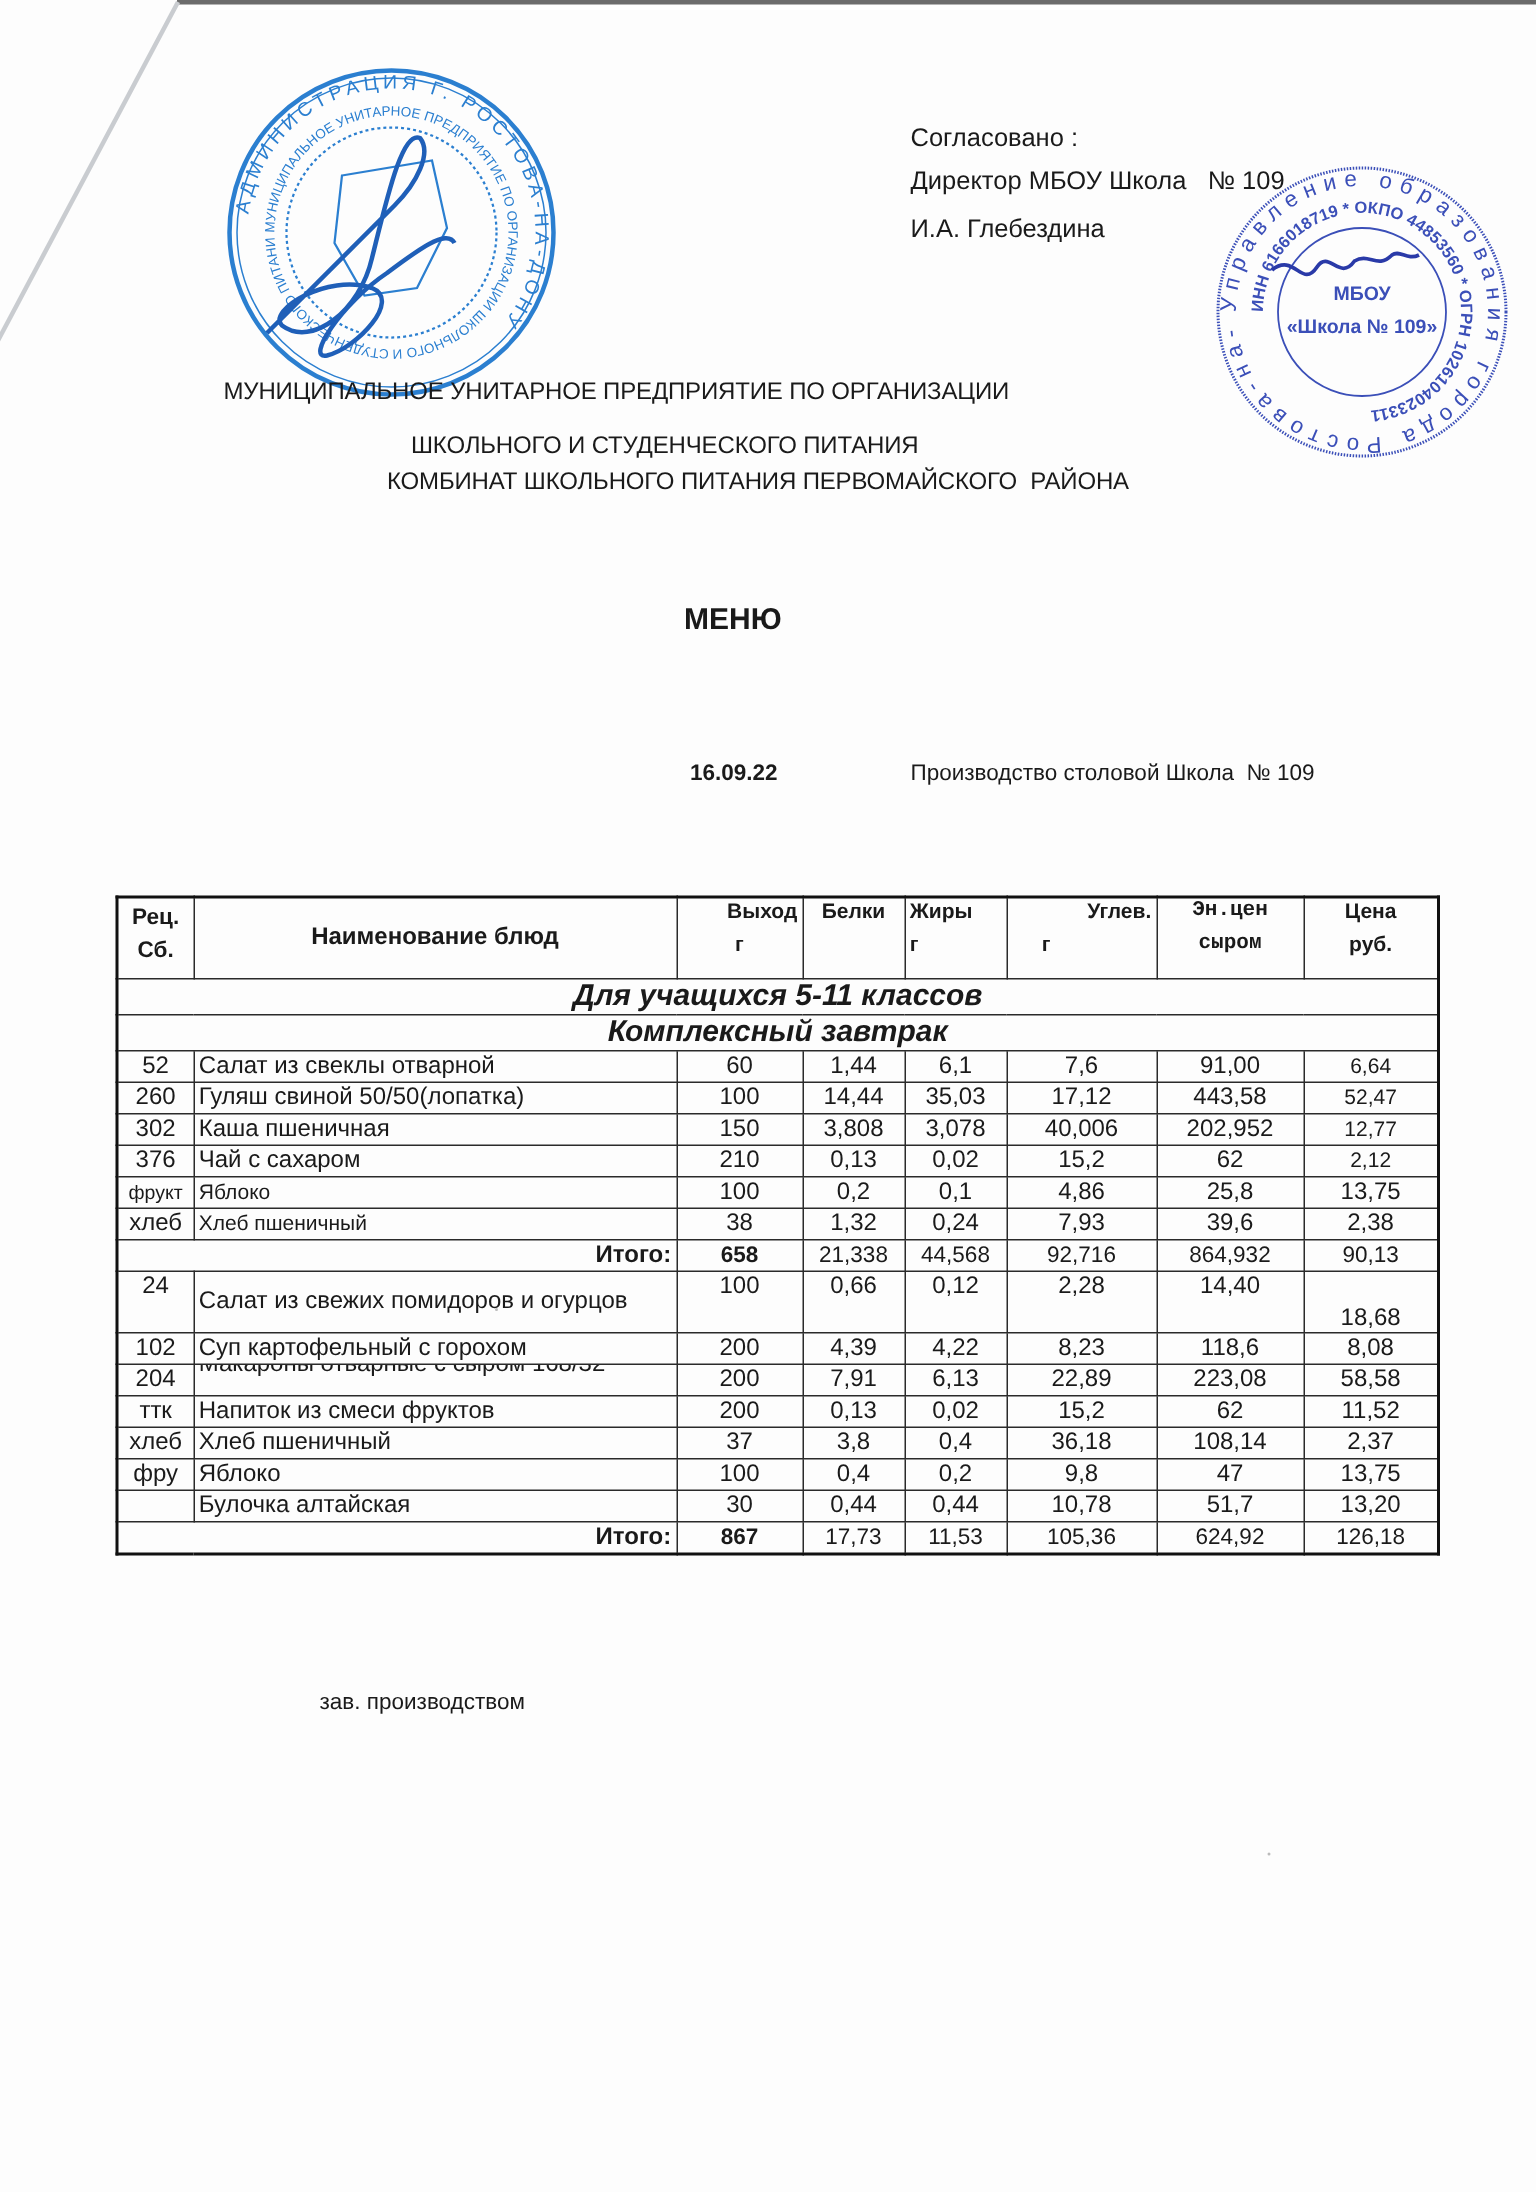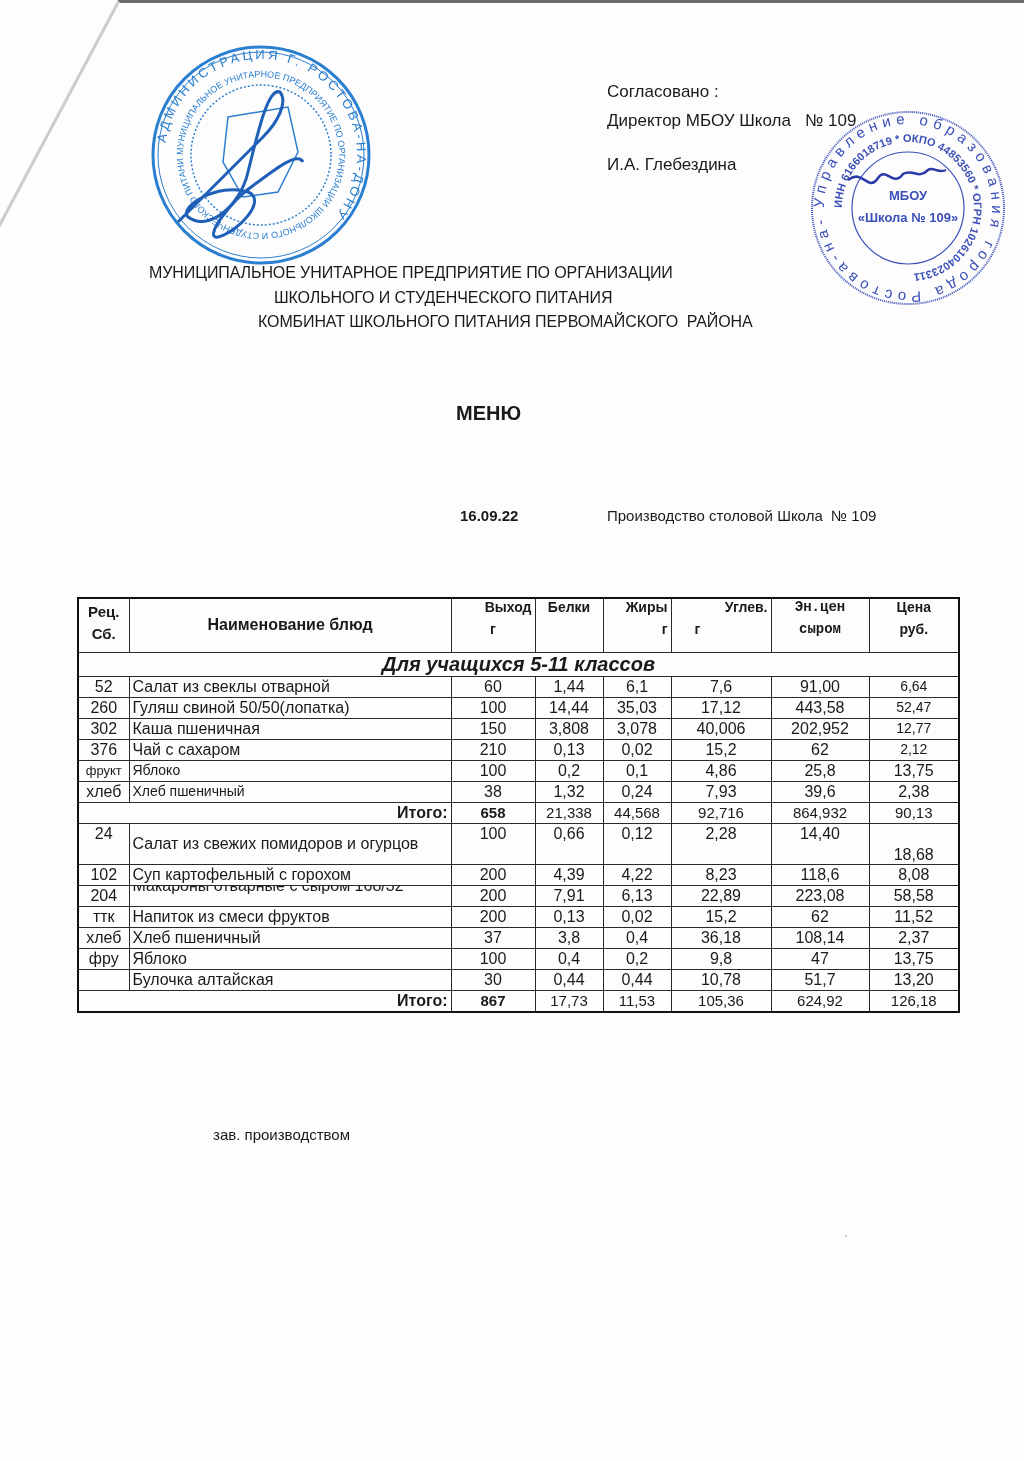--- a/index.html
+++ b/index.html
@@ -69,21 +69,21 @@
       <textPath href="#lsInner" startOffset="0%">МУНИЦИПАЛЬНОЕ УНИТАРНОЕ ПРЕДПРИЯТИЕ ПО ОРГАНИЗАЦИИ ШКОЛЬНОГО И СТУДЕНЧЕСКОГО ПИТАНИЯ ГОРОДА РОСТОВА-НА-ДОНУ ("МУП по ОШСП") * ОГРН 1026104362020</textPath>
     </text>
     <path d="M80,75 L140,65 L150,110 L130,150 L95,155 L75,120 Z" fill="none" stroke="#2b7fd0" stroke-width="1.5"></path>
     <path d="M30,180 C60,150 90,120 115,95 C130,80 140,60 132,50 C120,45 110,90 100,130 C92,165 60,190 40,175 C30,165 70,140 100,150 C120,158 90,190 70,195 C55,198 80,160 110,140 C130,125 150,110 155,120" fill="none" stroke="#1f5fb8" stroke-width="3"></path>
   </svg>
 </div>
 
 <div class="approval">
   <div>Согласовано :</div>
   <div>Директор МБОУ Школа   № 109</div>
-  <div style="margin-top:16px;">И.А. Глебездина</div>
+  <div style="margin-top:4px;">И.А. Глебездина</div>
 </div>
 
 <div class="stamp" style="left:808px; top:108px;">
   <svg width="200" height="200" viewBox="0 0 200 200">
     <defs>
       <path id="rsOuter" d="M100,100 m-84,0 a84,84 0 1,1 168,0 a84,84 0 1,1 -168,0"></path>
       <path id="rsInner" d="M100,100 m-66,0 a66,66 0 1,1 132,0 a66,66 0 1,1 -132,0"></path>
     </defs>
     <circle cx="100" cy="100" r="96" fill="none" stroke="#3b4fb8" stroke-width="2" stroke-dasharray="1 1"></circle>
     <circle cx="100" cy="100" r="56" fill="none" stroke="#3b4fb8" stroke-width="1.2"></circle>
@@ -92,21 +92,21 @@
     </text>
     <text font-size="11" fill="#3b4fb8" font-family="Liberation Sans, sans-serif" font-weight="bold">
       <textPath href="#rsInner">ИНН 6166018719 * ОКПО 44853560 * ОГРН 1026104023311</textPath>
     </text>
     <text x="100" y="92" text-anchor="middle" font-size="13" font-weight="bold" fill="#3b4fb8" font-family="Liberation Sans, sans-serif">МБОУ</text>
     <text x="100" y="114" text-anchor="middle" font-size="13" font-weight="bold" fill="#3b4fb8" font-family="Liberation Sans, sans-serif">«Школа № 109»</text>
     <path d="M40,72 C55,60 60,85 70,70 C78,58 85,80 95,66 C105,60 110,72 120,62 C125,58 130,66 138,62" fill="none" stroke="#2a3aa8" stroke-width="2.5"></path>
   </svg>
 </div>
 
-<div class="org" style="left:149px; top:264px;text-align:center;">МУНИЦИПАЛЬНОЕ УНИТАРНОЕ ПРЕДПРИЯТИЕ ПО ОРГАНИЗАЦИИ</div>
+<div class="org" style="left:149px; top:253px;text-align:center;">МУНИЦИПАЛЬНОЕ УНИТАРНОЕ ПРЕДПРИЯТИЕ ПО ОРГАНИЗАЦИИ</div>
 <div class="org" style="left:274px; top:289px;">ШКОЛЬНОГО И СТУДЕНЧЕСКОГО ПИТАНИЯ</div>
 <div class="org" style="left:258px; top:313px;">КОМБИНАТ ШКОЛЬНОГО ПИТАНИЯ ПЕРВОМАЙСКОГО  РАЙОНА</div>
 
 <div class="menu-title">МЕНЮ</div>
 <div class="date">16.09.22</div>
 <div class="production">Производство столовой Школа  № 109</div>
 
 <table class="menu">
   <colgroup>
     <col style="width:51px">
@@ -117,27 +117,30 @@
       <col style="width:100px">
       <col style="width:98px">
       <col style="width:90px">
   </colgroup>
   <tbody>
       <tr class="hdr-row">
     <th class="left-hdr"><span>Рец.</span><br><span>Сб.</span></th>
     <th class="name-hdr">Наименование блюд</th>
     <th style="text-align:right;"><span>Выход</span><span class="unit" style="text-align:center">г</span></th>
     <th style="text-align:center;"><span>Белки</span><span class="unit"></span></th>
-    <th style="text-align:right;"><span>Жиры</span><span class="unit">г</span></th>
+    <th style="text-align:left;"><span>Жиры</span><span class="unit">г</span></th>
     <th style="text-align:right;"><span>Углев.</span><span class="unit" style="text-align:left;padding-left:20px">г</span></th>
     <th style="text-align:center;font-family:Liberation Mono, monospace;"><span>Эн.цен</span><span class="unit">сыром</span></th>
     <th style="text-align:center;"><span>Цена</span><span class="unit">руб.</span></th>
   </tr>
   <tr class="section">
     <td colspan="8">Для учащихся 5-11 классов</td>
+  </tr>
+  <tr class="section">
+    <td colspan="8">Комплексный  завтрак</td>
   </tr>
   </tbody>
     <tbody id="breakfast-body">
       <tr class="item">
         <td class="code">52</td>
         <td class="name">Салат из свеклы отварной</td>
         <td class="num">60</td>
         <td class="num">1,44</td>
         <td class="num">6,1</td>
         <td class="num">7,6</td>

